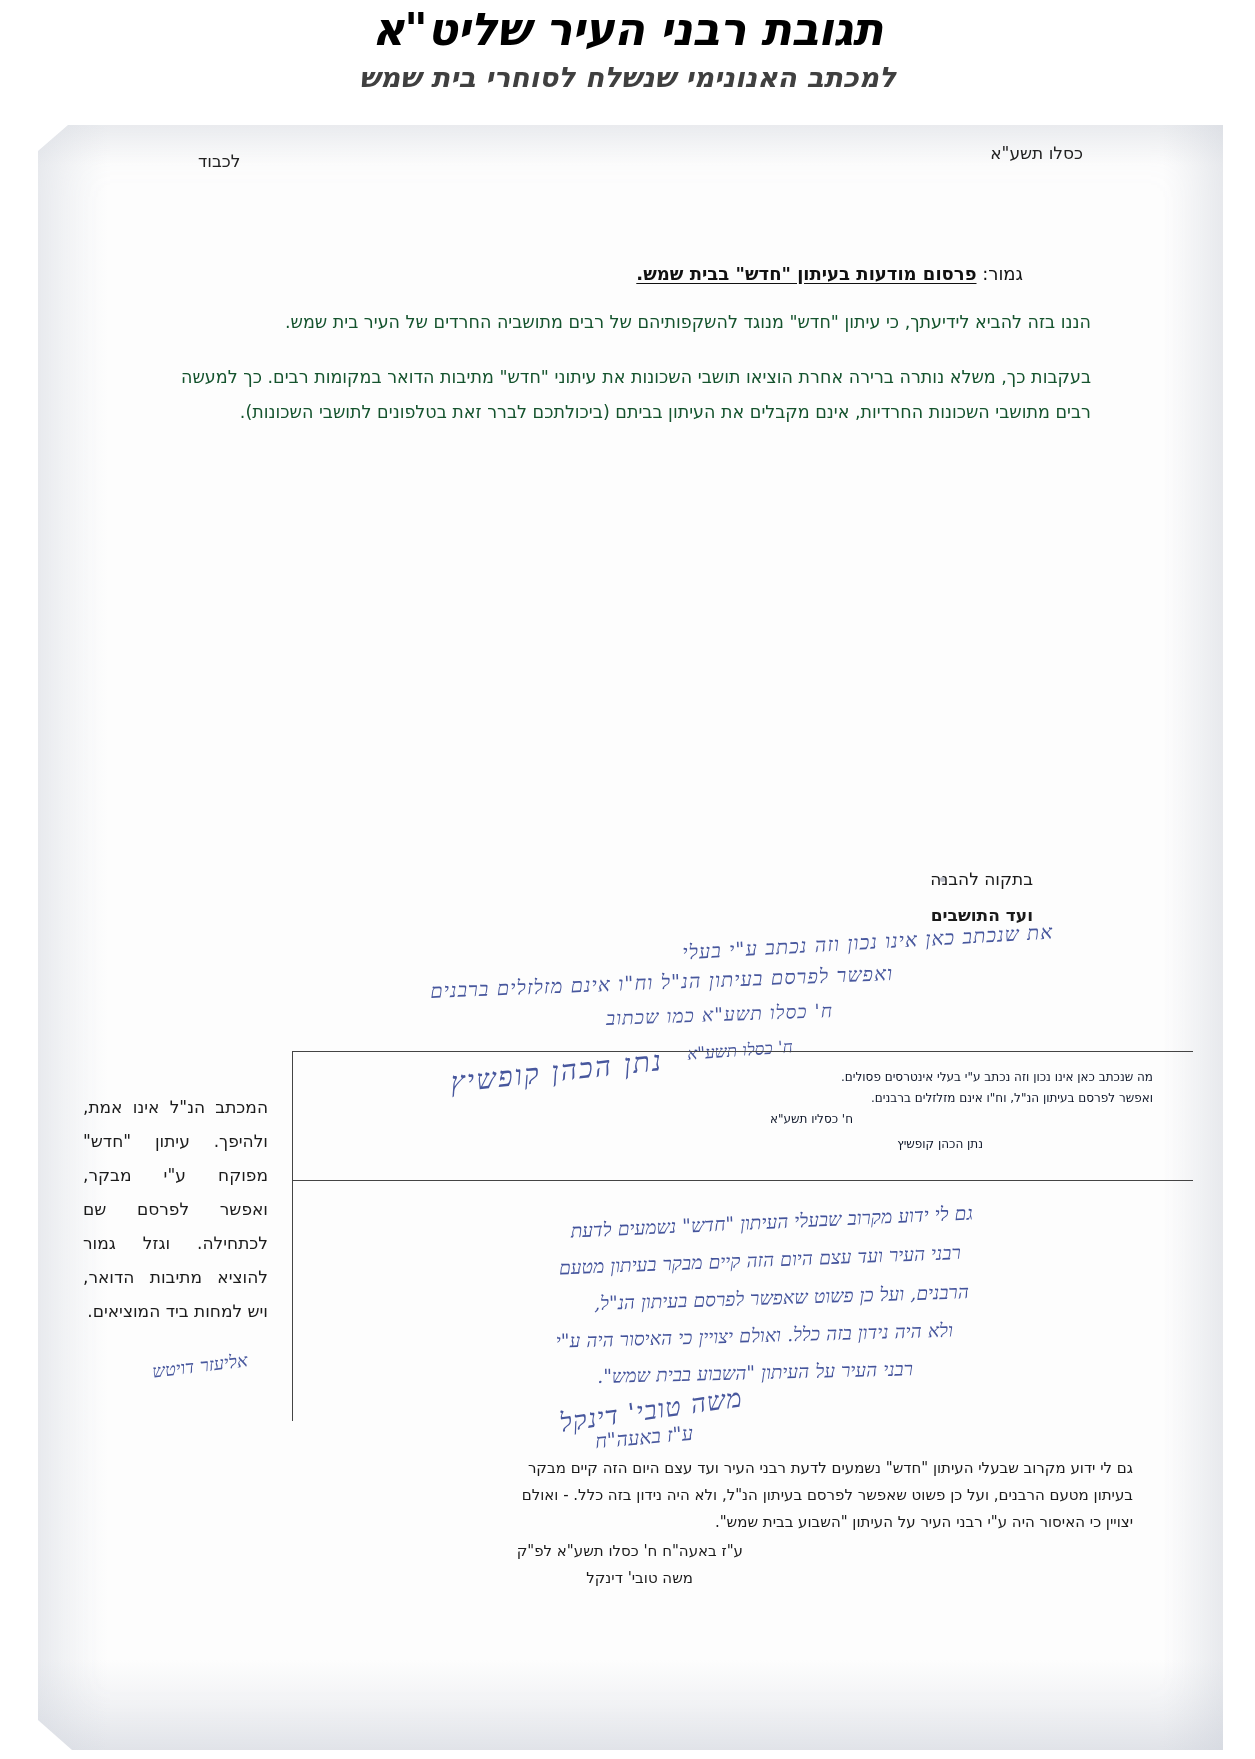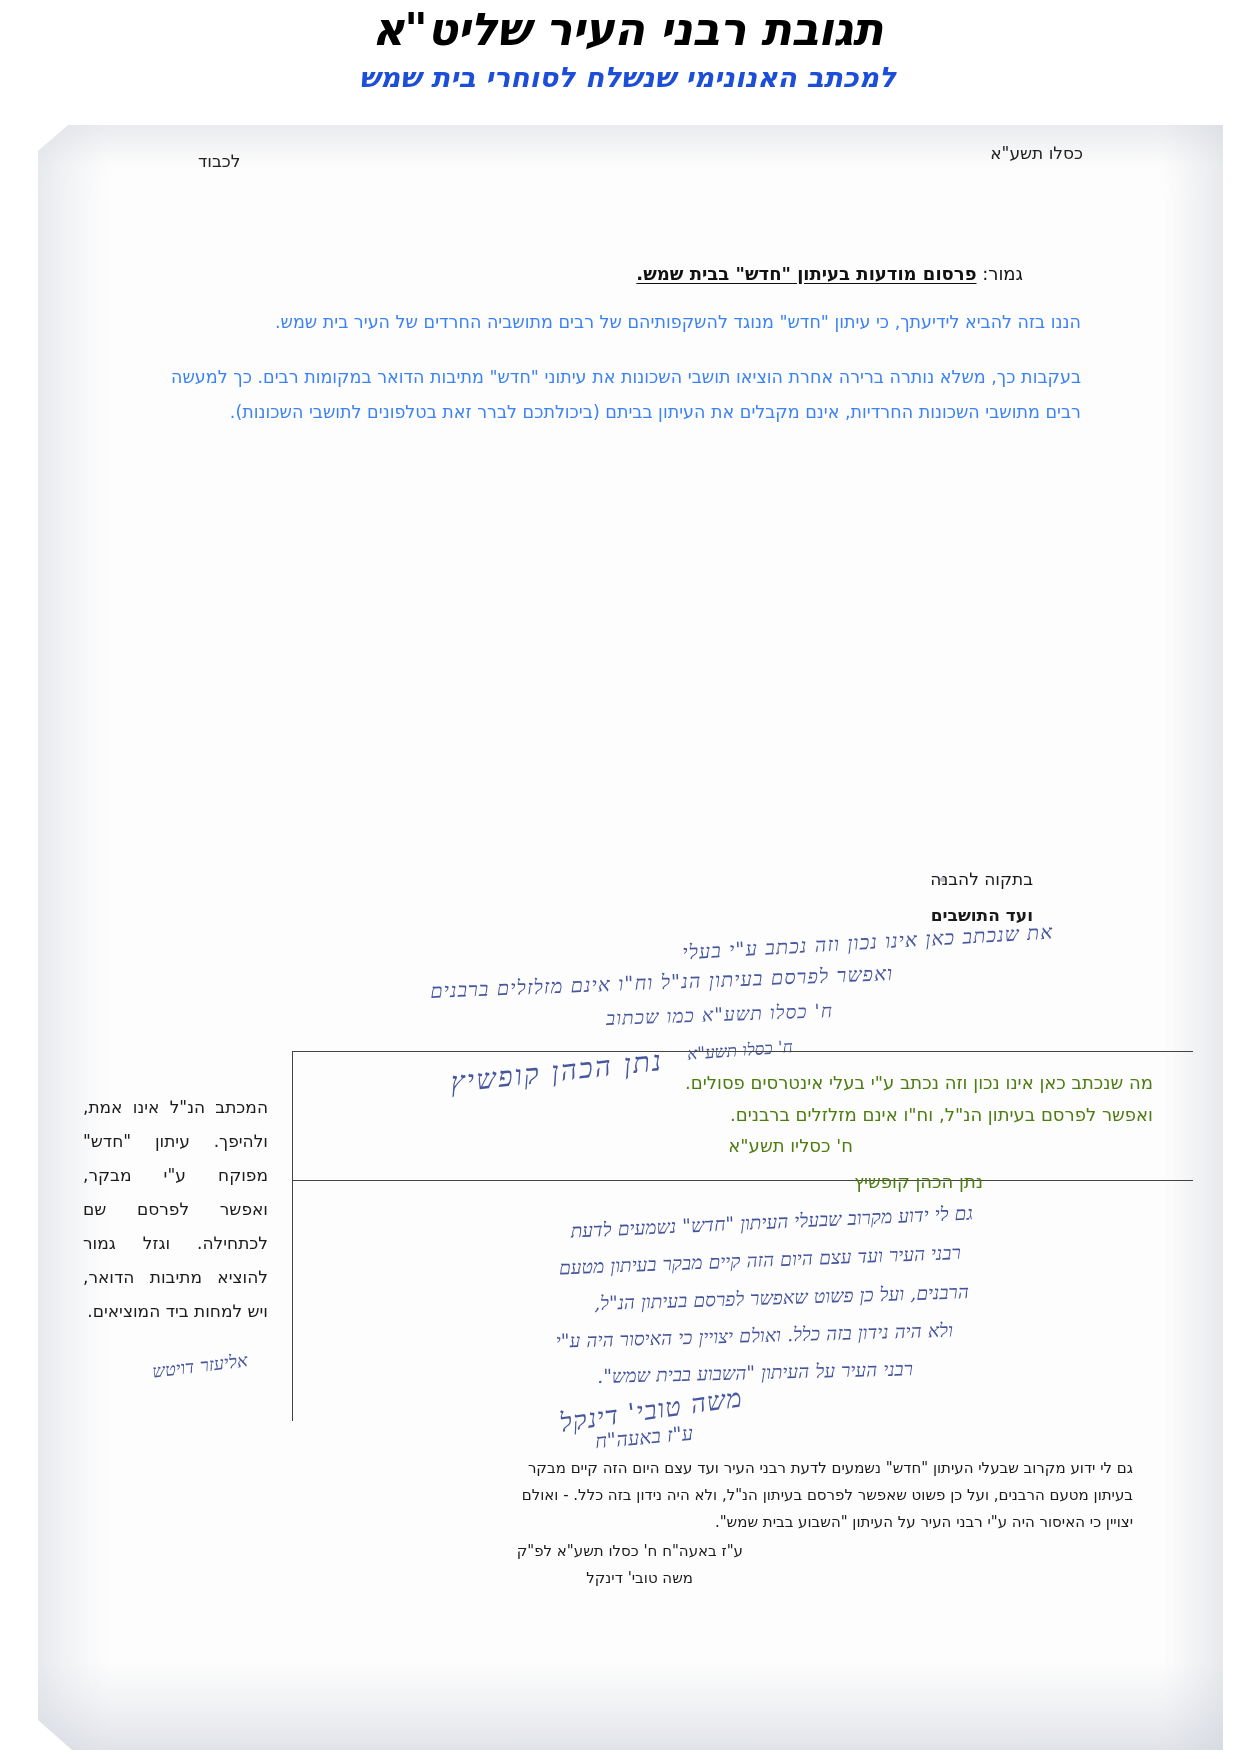--- a/index.html
+++ b/index.html
@@ -31,21 +31,21 @@
     letter-spacing: -0.5px;
     line-height: 1.05;
     color: #000;
     font-family: "DejaVu Sans", sans-serif;
   }
   .headline-sub {
     font-size: 28px;
     font-weight: bold;
     font-style: italic;
     margin-top: 8px;
-    color: #1d4ed8;
+    color: #404040;
   }
 
   
   .page {
     position: absolute;
     top: 125px;
     left: 38px;
     width: 1185px;
     height: 1625px;
     background: #fdfdfd;
@@ -123,25 +123,25 @@
   .subject .prefix { font-weight: normal; }
   .subject .underlined {
     text-decoration: underline;
     text-underline-offset: 3px;
   }
 
   
   .body {
     position: absolute;
     top: 180px;
-    right: 142px;
+    right: 132px;
     width: 910px;
     font-size: 17.5px;
     line-height: 2.0;
-    color: #3b82f6;
+    color: #14532d;
     text-align: justify;
   }
   .body p {
     margin: 0 0 20px 0;
   }
 
   
   .signoff {
     position: absolute;
     top: 737px;
@@ -200,23 +200,23 @@
   .rule-h1 { top: 926px; right: 30px; width: 900px; }
   .rule-h2 { top: 1055px; right: 30px; width: 900px; }
   .rule-v1 { top: 926px; right: 930px; width: 1px; height: 370px; background:#444; }
 
   
   .note-kopshitz {
     position: absolute;
     top: 942px;
     right: 70px;
     width: 630px;
-    font-size: 18px;
+    font-size: 12px;
     line-height: 1.75;
-    color: #4d7c0f;
+    color: #0f172a;
     text-align: right;
   }
   .note-kopshitz .sig-name {
     margin-top: 4px;
     margin-right: 170px;
   }
   .note-kopshitz .sig-date {
     margin-right: 300px;
   }
 

